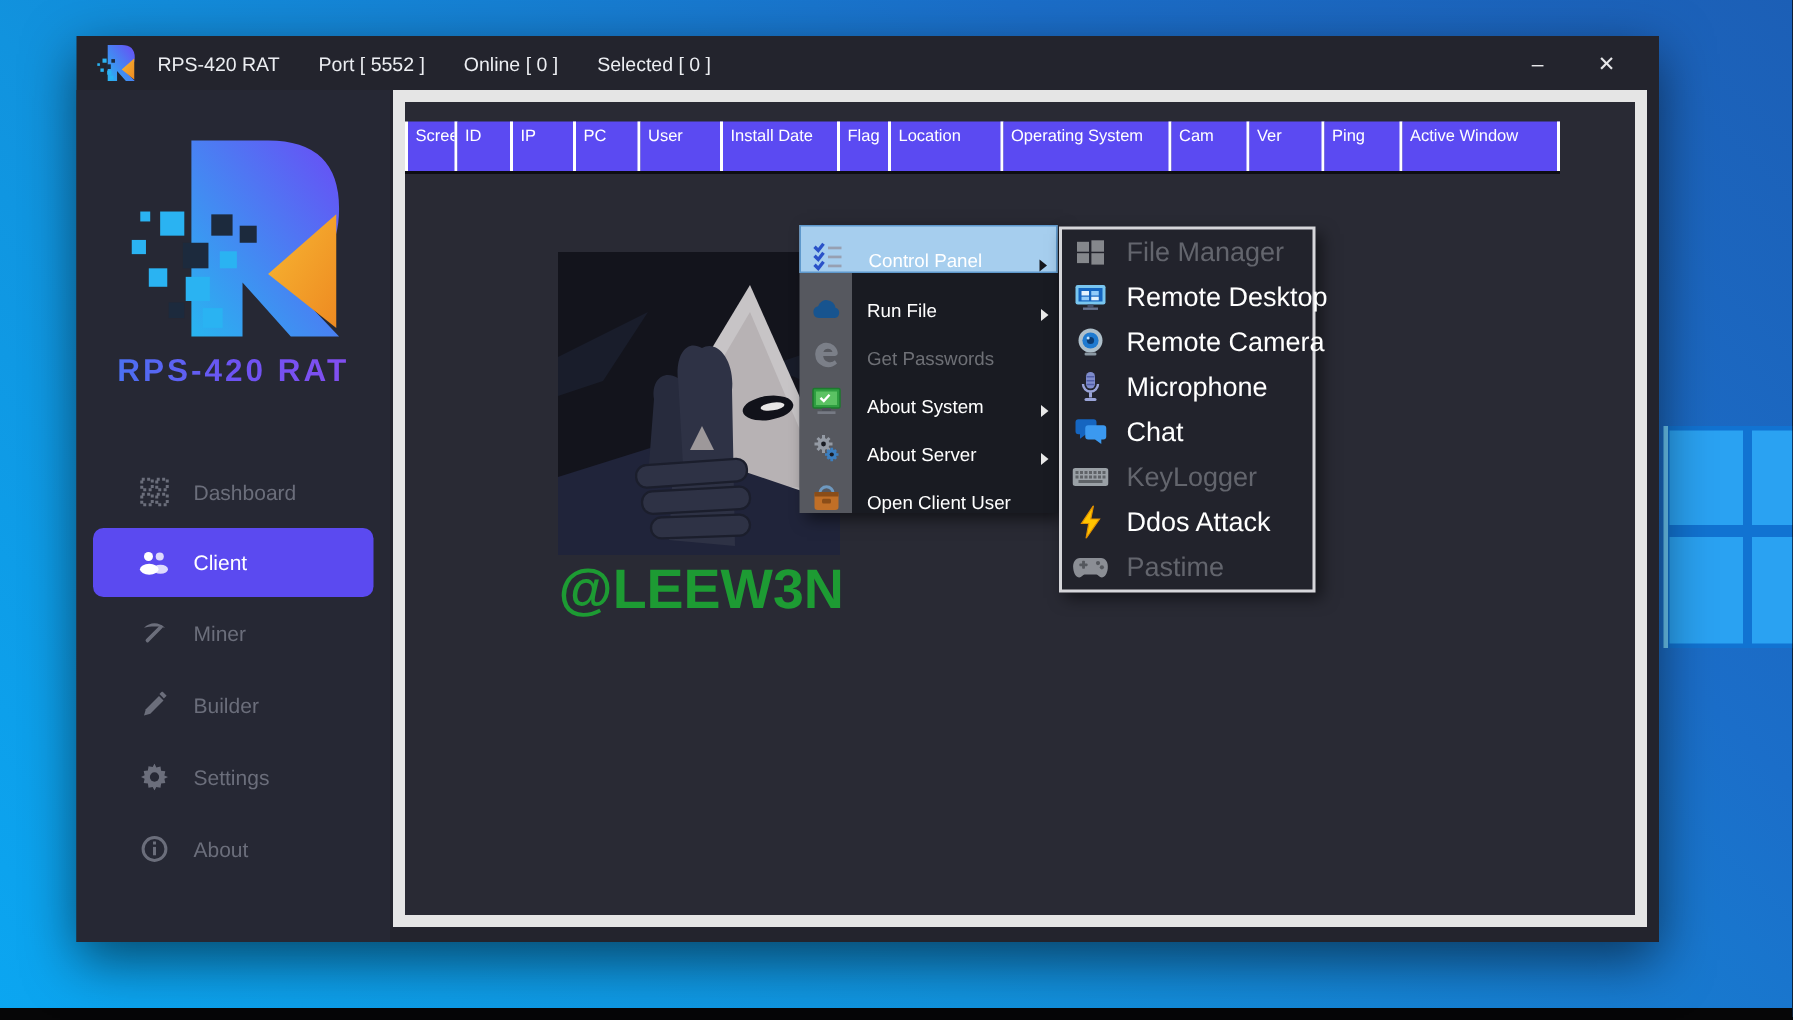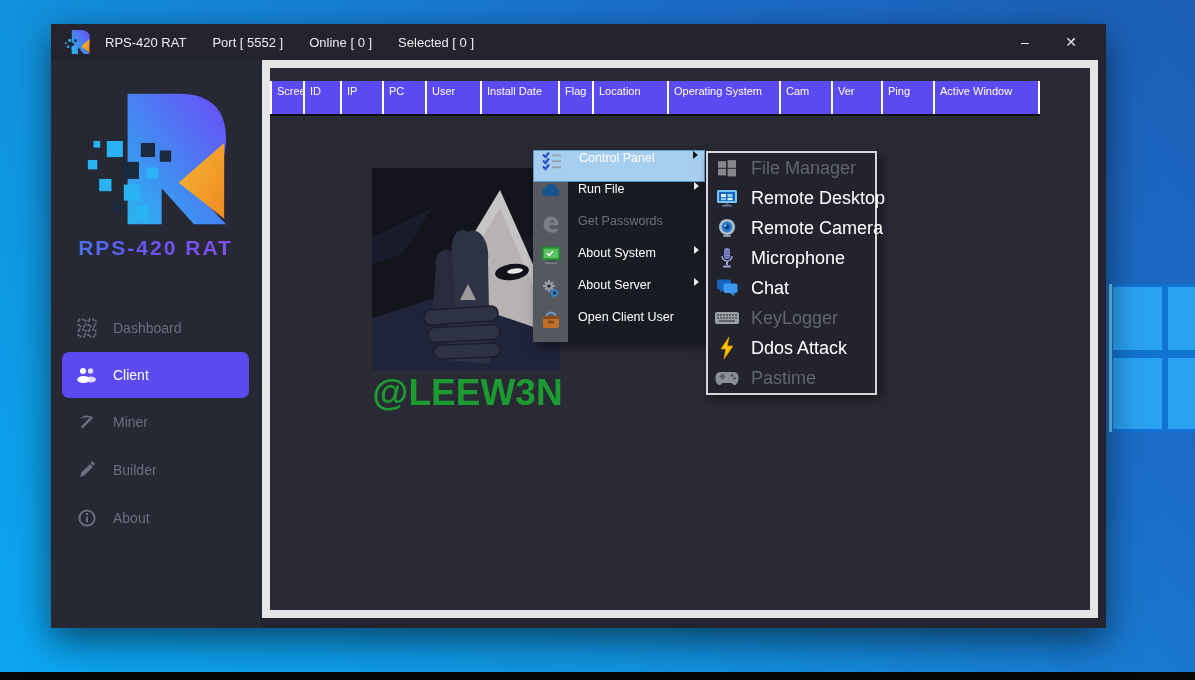--- a/index.html
+++ b/index.html
@@ -32,21 +32,21 @@
   .win-btn { width:46px; height:100%; display:flex; align-items:center; justify-content:center;
              color:#e8e8ea; font-size:14px; cursor:default; }
 
   
   .sidebar { position:absolute; left:0; top:36px; width:209px; bottom:0; background:#262834; }
   .brand-logo { display:block; margin:28px auto 0 auto; }
   .brand-name { margin-top:6px; text-align:center; font-size:21px; font-weight:bold; letter-spacing:2px;
                 background:linear-gradient(90deg,#3f7bf2,#6d53f2,#8a4df0);
                 -webkit-background-clip:text; background-clip:text; color:transparent; }
   .side-menu { margin-top:44px; }
-  .side-item { height:48px; display:flex; align-items:center; color:#6b6e7b; font-size:14px; cursor:default; }
+  .side-item { height:48px; display:flex; align-items:center; color:#6b6e7b; font-size:14px; cursor:default;padding-left:16px; }
   .side-item .s-icon { width:22px; margin-left:25px; display:flex; justify-content:center; }
   .side-item .s-label { margin-left:15px; }
   .side-item.active { background:#5b4af0; border-radius:7px; margin:0 11px; height:46px; color:#ffffff; }
   .side-item.active .s-icon { margin-left:14px; }
 
   
   .main-panel { position:absolute; left:211px; top:36px; width:836px; height:558px;
                 background:#292a34; border:8px solid #e5e5e5;padding-left:41px; }
   .table-header { position:absolute; left:0px; top:13px; display:flex; border-left:2px solid #ffffff;
                   box-shadow:0 2px 0 #0d0d12; }
@@ -54,21 +54,21 @@
         padding:4px 4px 2px 5px; height:33px; overflow:hidden; cursor:default; }
 
   .hero-pic { position:absolute; left:102px; top:100px; width:188px; height:202px; }
   .watermark { position:absolute; left:90px; top:304px; width:215px; text-align:center;
                font-size:37px; font-weight:bold; color:#1d9b33; letter-spacing:0px; }
 
   
   .context-menu { position:absolute; left:533px; top:150px; width:172px; background:#191b22;
                   box-shadow:4px 4px 10px rgba(0,0,0,.55); padding:0; }
   .menu-iconstrip { position:absolute; left:0; top:0; bottom:0; width:35px; background:rgba(152,155,162,.48); }
-  .menu-item { position:relative; height:32px; display:flex; align-items:flex-start; cursor:default; }
+  .menu-item { position:relative; height:32px; display:flex; align-items:flex-end; cursor:default; }
   .mi-icon { width:35px; display:flex; justify-content:center; align-items:center; flex:none; }
   .mi-label { margin-left:10px; font-size:12.5px; color:#ffffff; flex:1; white-space:nowrap; }
   .menu-item.disabled .mi-label { color:#6e7076; }
   .mi-arrow { width:0; height:0; border-left:5px solid #e9e9e9; border-top:4px solid transparent;
               border-bottom:4px solid transparent; margin-right:6px; flex:none; }
   .menu-item.highlight { background:#a6ceee; border:1px solid #5e98cc; }
   .menu-item.highlight .mi-arrow { border-left-color:#15171c; }
 
   
   .submenu { position:absolute; left:706px; top:151px; width:171px; background:#22232c;
@@ -199,20 +199,29 @@
      <span class="s-icon">
               <svg width="18" height="18" viewBox="0 0 18 18" fill="currentColor">
                 <path d="M2 16l1.2-4.2 8.8-8.8 3 3-8.8 8.8Z"></path>
                 <rect x="12.6" y="1" width="4.2" height="2.6" transform="rotate(45 14.7 2.3)"></rect>
               </svg>
             </span>
      <span class="s-label">Builder</span>
    </div>
    <div class="side-item">
      <span class="s-icon">
+              <svg width="18" height="18" viewBox="0 0 18 18" fill="currentColor">
+                <path d="M9 0l1.2 2.6 2.8-.6.4 2.8 2.8.4-.6 2.8L18 9l-2.4 1.2.6 2.8-2.8.4-.4 2.8-2.8-.6L9 18l-1.2-2.4-2.8.6-.4-2.8-2.8-.4.6-2.8L0 9l2.4-1.2-.6-2.8 2.8-.4.4-2.8 2.8.6Z"></path>
+                <circle cx="9" cy="9" r="3.1" fill="#262834"></circle>
+              </svg>
+            </span>
+     <span class="s-label">Settings</span>
+   </div>
+   <div class="side-item">
+     <span class="s-icon">
               <svg width="18" height="18" viewBox="0 0 18 18">
                 <circle cx="9" cy="9" r="7.6" fill="none" stroke="currentColor" stroke-width="2"></circle>
                 <rect x="8" y="7.6" width="2" height="5.6" fill="currentColor"></rect>
                 <rect x="8" y="4" width="2" height="2" fill="currentColor"></rect>
               </svg>
             </span>
      <span class="s-label">About</span>
    </div>
         </div>
     </div>

